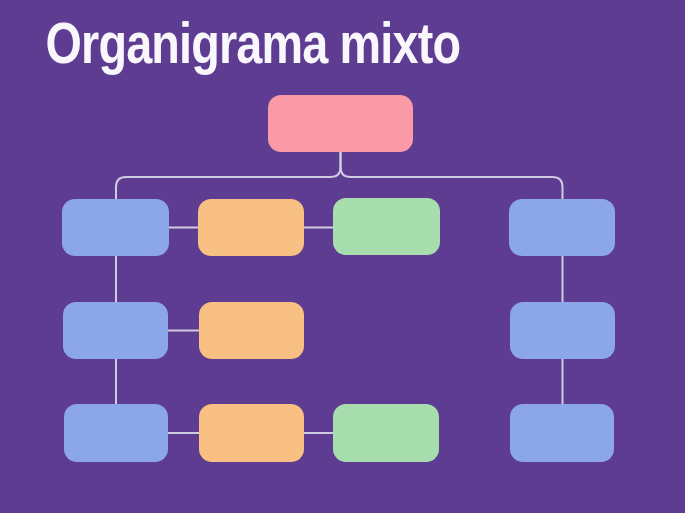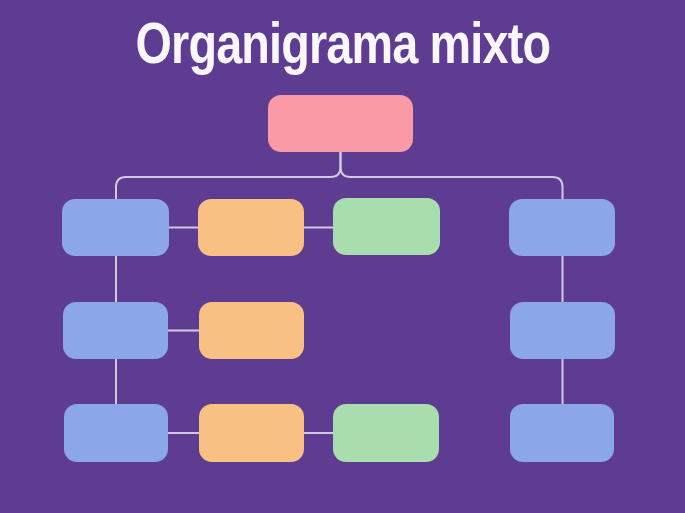--- a/index.html
+++ b/index.html
@@ -9,21 +9,20 @@
     position: relative;
     overflow: hidden;
     background: #5d3c92;
     font-family: "Liberation Sans", sans-serif;
   }
   .title-wrap {
     position: absolute;
     top: 14px;
     left: 0;
     width: 685px;
-    text-align: center;
   }
   .title {
     display: inline-block;
     color: #f9f7fc;
     font-size: 57px;
     font-weight: 800;
     line-height: 1.05;
     letter-spacing: -1px;
     transform: scaleX(0.82);
     transform-origin: 50% 50%;

